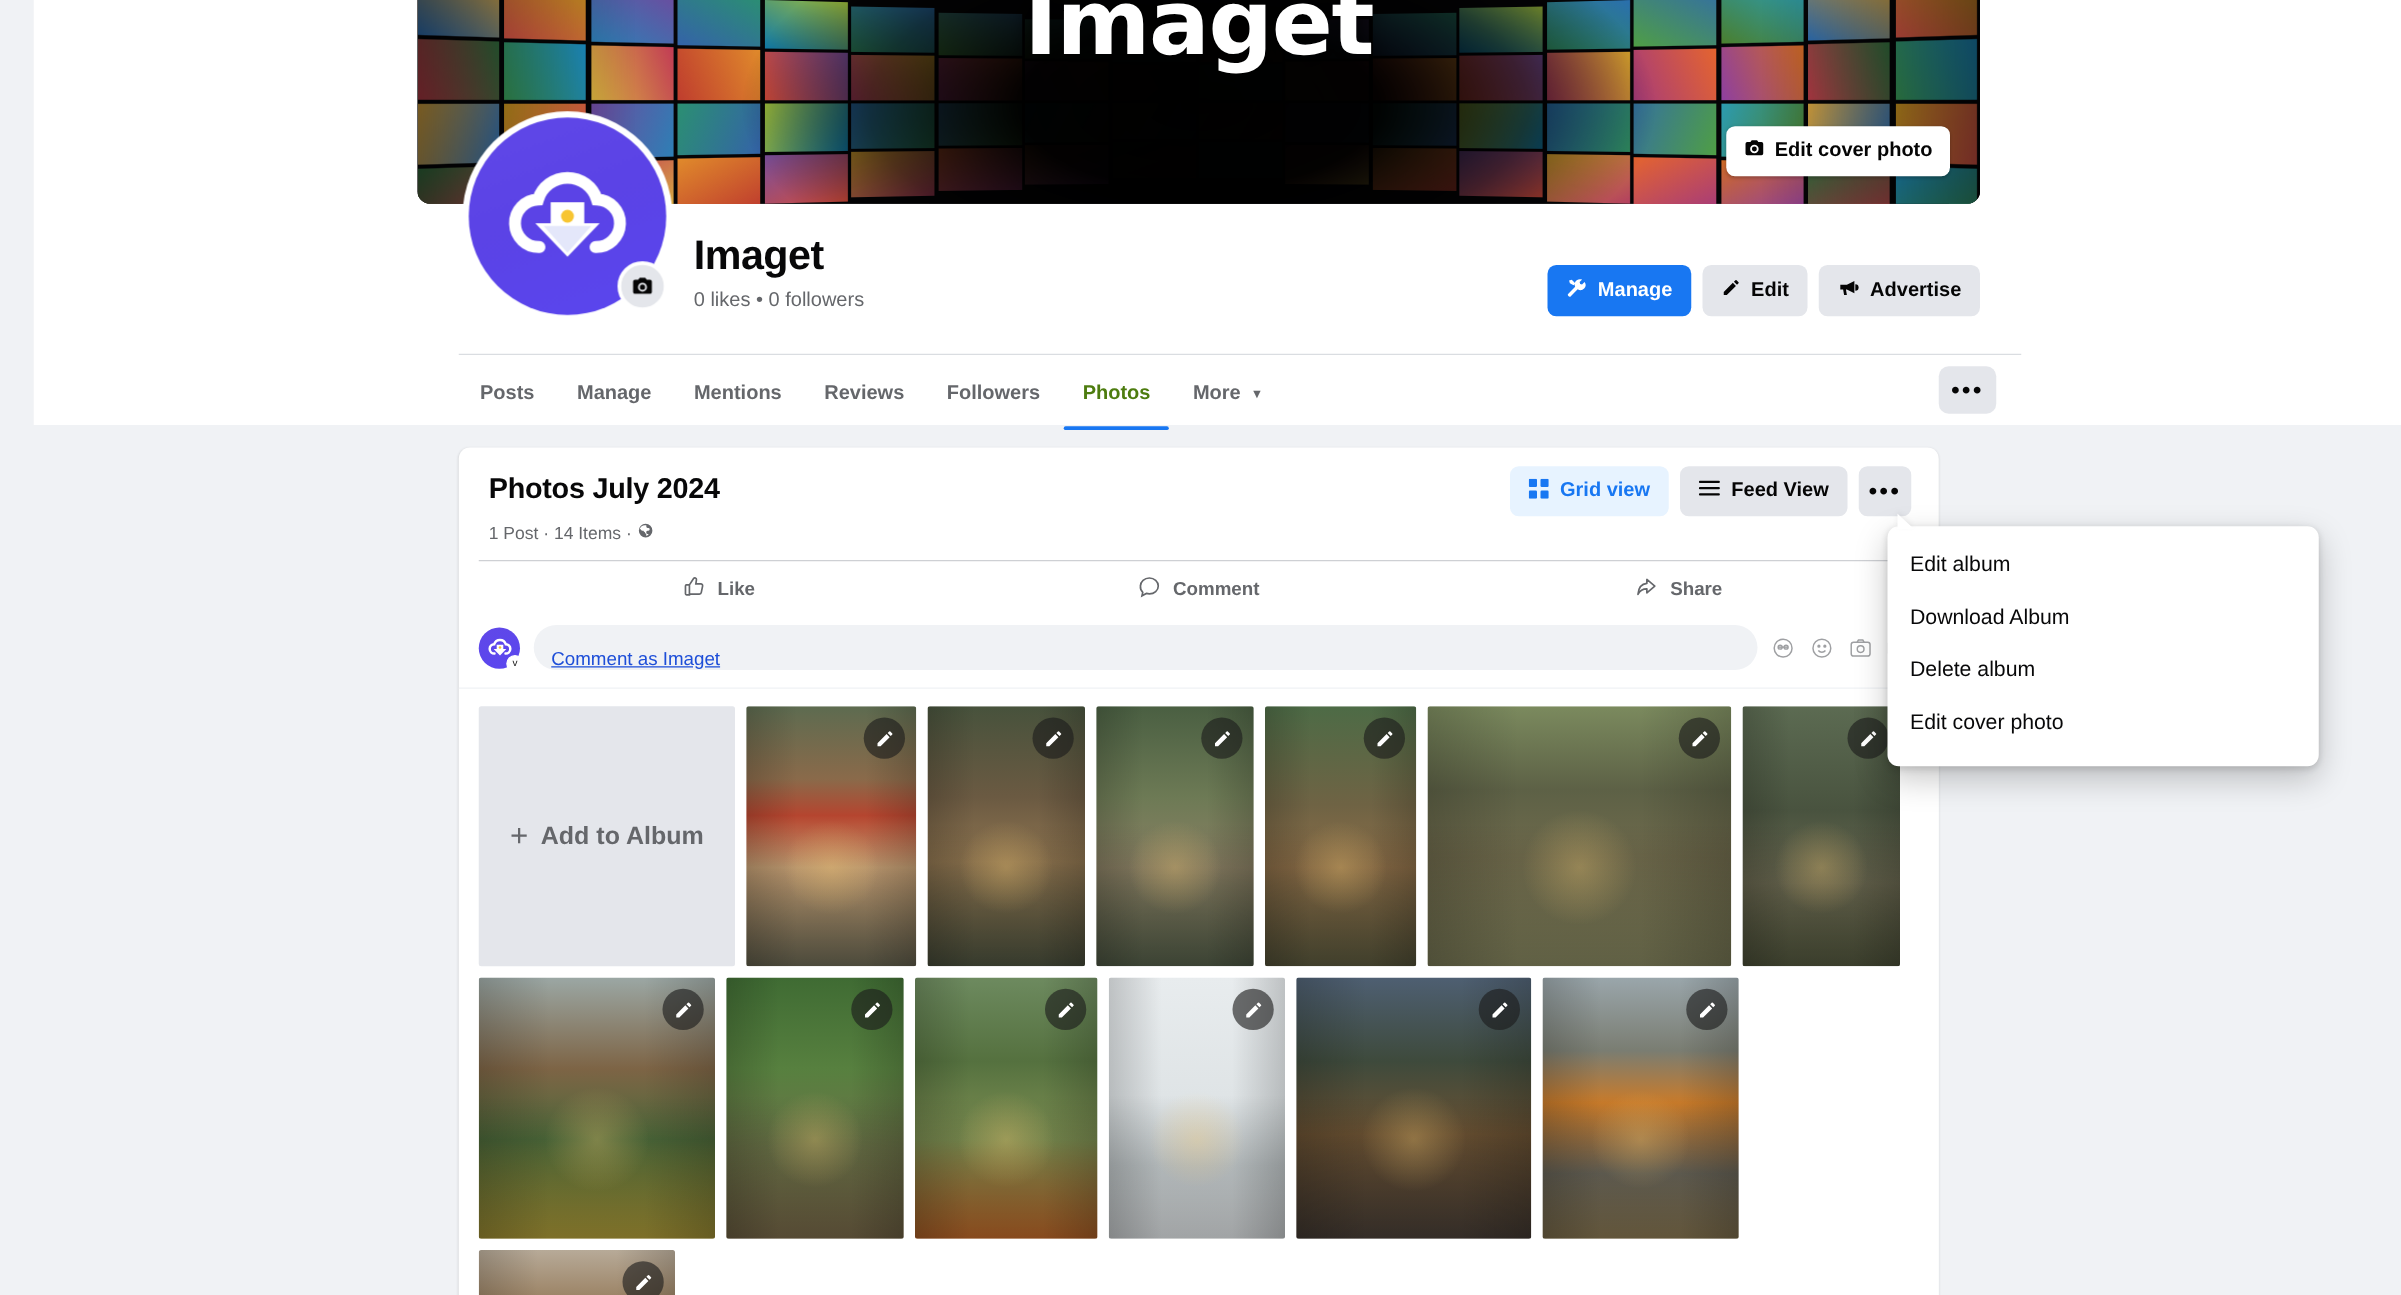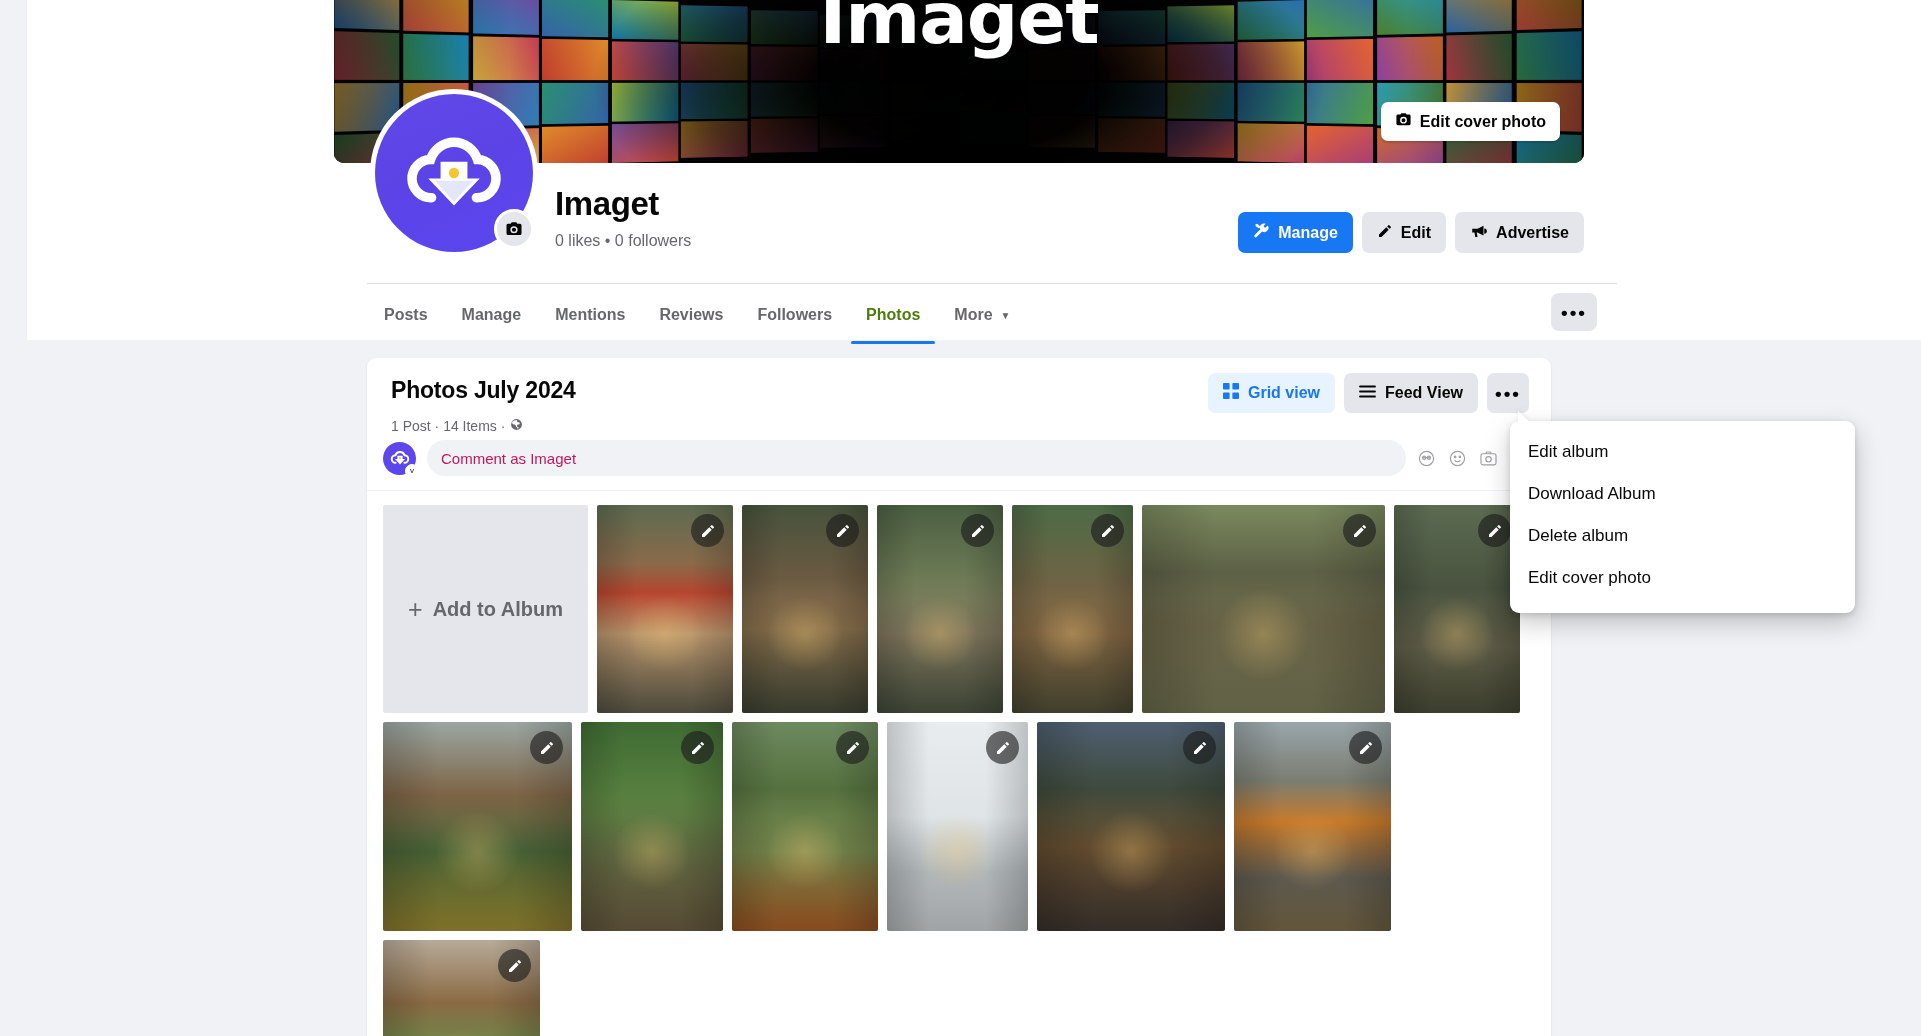--- a/index.html
+++ b/index.html
@@ -155,22 +155,22 @@
     background: linear-gradient(160deg,#6048e8,#5a46ef);
     display:flex;align-items:center;justify-content:center;
   }
   .c-avatar .badge{
     position:absolute; right:-3px; bottom:-3px; width:14px;height:14px;border-radius:50%;
     background:#fff; color:#111; font-size:8px; display:flex;align-items:center;justify-content:center;
     border:1px solid #fff;
   }
   .c-input {
     flex: 1; height: 36px; background: #f0f2f5; border-radius: 19px;
-    display: flex; align-items: center; padding: 0 14px;
-    font-size: 15px; color: #be185d; cursor: text;
+    display: flex; align-items: flex-end; padding: 0 14px;
+    font-size: 15px; color: #1d4ed8; cursor: text; text-decoration: underline;
   }
   .c-icons { display: flex; gap: 12px; align-items: center; padding-right: 4px;}
   .c-icons .ci { cursor: pointer; opacity: .62; display:flex; }
 
   
   .grid-wrap { background: #fff; padding: 14px 16px 22px 16px; border-top: 1px solid #f0f2f5;}
   .grid { display: flex; flex-wrap: wrap; gap: 9px; }
   .cell {
     position: relative; overflow: hidden; flex: 0 0 auto;
     border-radius: 2px;
@@ -450,20 +450,46 @@
             </svg>
           </span>
           <span>Feed View</span>
         </button>
         <button class="vbtn vbtn-icon">
           <span class="dots">•••</span>
         </button>
       </div>
     </div>
 
+    <div class="engage-row">
+      <div class="engage">
+        <span>
+          <svg width="19" height="19" viewBox="0 0 24 24" fill="none" stroke="#65676b" stroke-width="1.7">
+            <path d="M7 10v10H4a1 1 0 01-1-1v-8a1 1 0 011-1h3zm0 0l4.2-6.4a1.6 1.6 0 012.9 1.1L13.5 9h5a1.8 1.8 0 011.8 2.2l-1.3 6.4A2 2 0 0117 19.3H7"></path>
+          </svg>
+        </span>
+        <span>Like</span>
+      </div>
+      <div class="engage">
+        <span>
+          <svg width="19" height="19" viewBox="0 0 24 24" fill="none" stroke="#65676b" stroke-width="1.7">
+            <path d="M12 3c5 0 9 3.5 9 8s-4 8-9 8a11 11 0 01-3-.4L4.5 21l.8-3.5A7.7 7.7 0 013 11c0-4.5 4-8 9-8z"></path>
+          </svg>
+        </span>
+        <span>Comment</span>
+      </div>
+      <div class="engage">
+        <span>
+          <svg width="19" height="19" viewBox="0 0 24 24" fill="none" stroke="#65676b" stroke-width="1.7" stroke-linejoin="round">
+            <path d="M12 4.5v4C6.5 9 3.5 13 3 19.5c2-4 5-5.5 9-5.5v4l8-6.8L12 4.5z"></path>
+          </svg>
+        </span>
+        <span>Share</span>
+      </div>
+    </div>
 
     <div class="comment-row">
       <div class="c-avatar">
         <svg width="22" height="22" viewBox="0 0 100 100">
           <path d="M30 72 a17 17 0 0 1 -1 -34 a22 22 0 0 1 42 0 a17 17 0 0 1 -1 34" fill="none" stroke="#fff" stroke-width="9" stroke-linecap="round"></path>
           <path d="M38 40 h24 v15 h11 L50 79 L27 55 h11 z" fill="#fff"></path>
           <circle cx="50" cy="50" r="4.6" fill="#f7c531"></circle>
         </svg>
         <span class="badge">v</span>
       </div>

